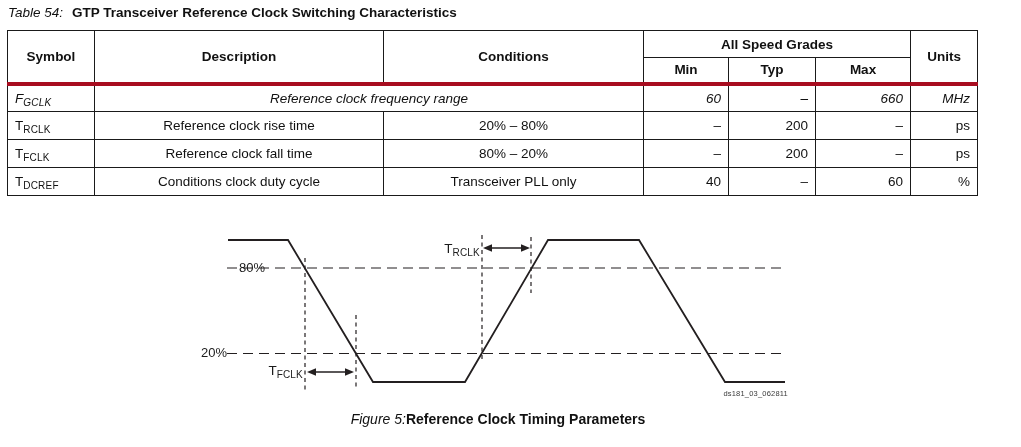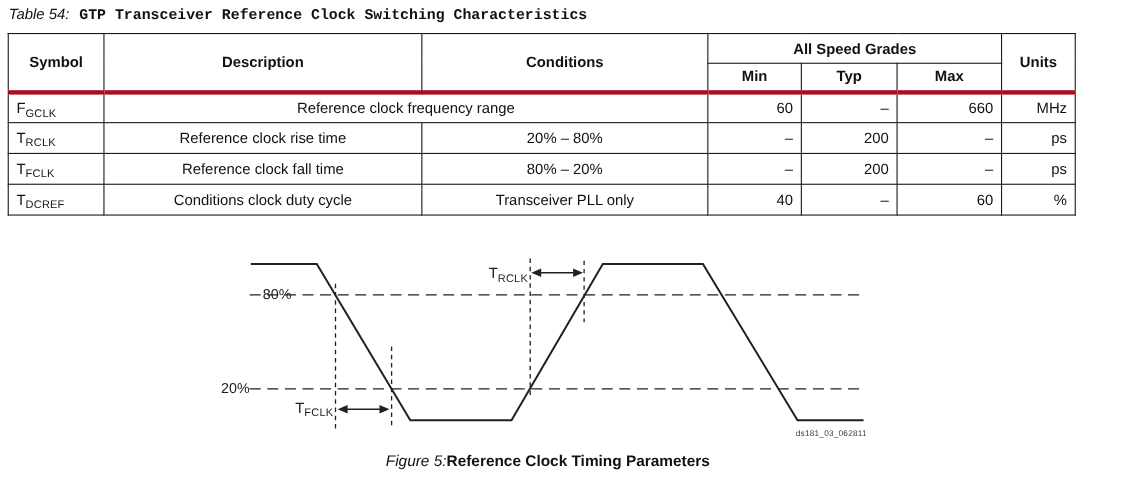--- a/index.html
+++ b/index.html
@@ -10,41 +10,41 @@
   *{margin:0;padding:0;box-sizing:border-box;}
   html,body{background:#fff;}
   body{
     width:1021px;height:447px;position:relative;overflow:hidden;
     font-family:"Liberation Sans", sans-serif;color:#111;
   }
 
   
   .doc-title{position:absolute;left:8px;top:5px;font-size:13.5px;white-space:nowrap;}
   .doc-title .lbl{font-style:italic;font-weight:400;margin-right:9px;}
-  .doc-title .txt{font-weight:bold;font-family:Liberation Mono, monospace;}
+  .doc-title .txt{font-weight:bold;}
 
   .fig-caption{position:absolute;left:0;top:411px;width:996px;text-align:center;font-size:14px;white-space:nowrap;}
   .fig-caption .lbl{font-style:italic;font-weight:400;margin-right:0;}
   .fig-caption .txt{font-weight:bold;}
 
   
   table.spec{
     position:absolute;left:7px;top:30px;width:970px;
     border-collapse:collapse;table-layout:fixed;
     font-size:13.5px;
   }
   table.spec th,table.spec td{
     border:1px solid var(--border-color);
     padding:0 7px;overflow:hidden;white-space:nowrap;
   }
   table.spec th{font-weight:bold;text-align:center;padding:0 2px;}
   table.spec thead tr.r1 th{height:27px;}
   table.spec thead tr.r2 th{height:26px;}
   table.spec tbody td{height:28px;}
-  table.spec tbody tr:first-child td{border-top:4px solid var(--rule-red);}
+  table.spec tbody tr:first-child td{border-top:4px solid var(--rule-red);font-style:italic;}
   td.c-sym{text-align:left;padding-left:6px;}
   td.c-desc,td.c-cond{text-align:center;}
   td.c-num,td.c-unit{text-align:right;}
   .sub{font-size:10px;position:relative;top:3px;letter-spacing:.2px;}
 
   
   .figure{position:absolute;left:0;top:225px;width:1021px;height:182px;}
   .figure svg{position:absolute;left:0;top:0;}
   .wave{fill:none;stroke:var(--line-color);stroke-width:1.8;}
   .dashH{fill:none;stroke:var(--line-color);stroke-width:1.2;stroke-dasharray:10 6;}

